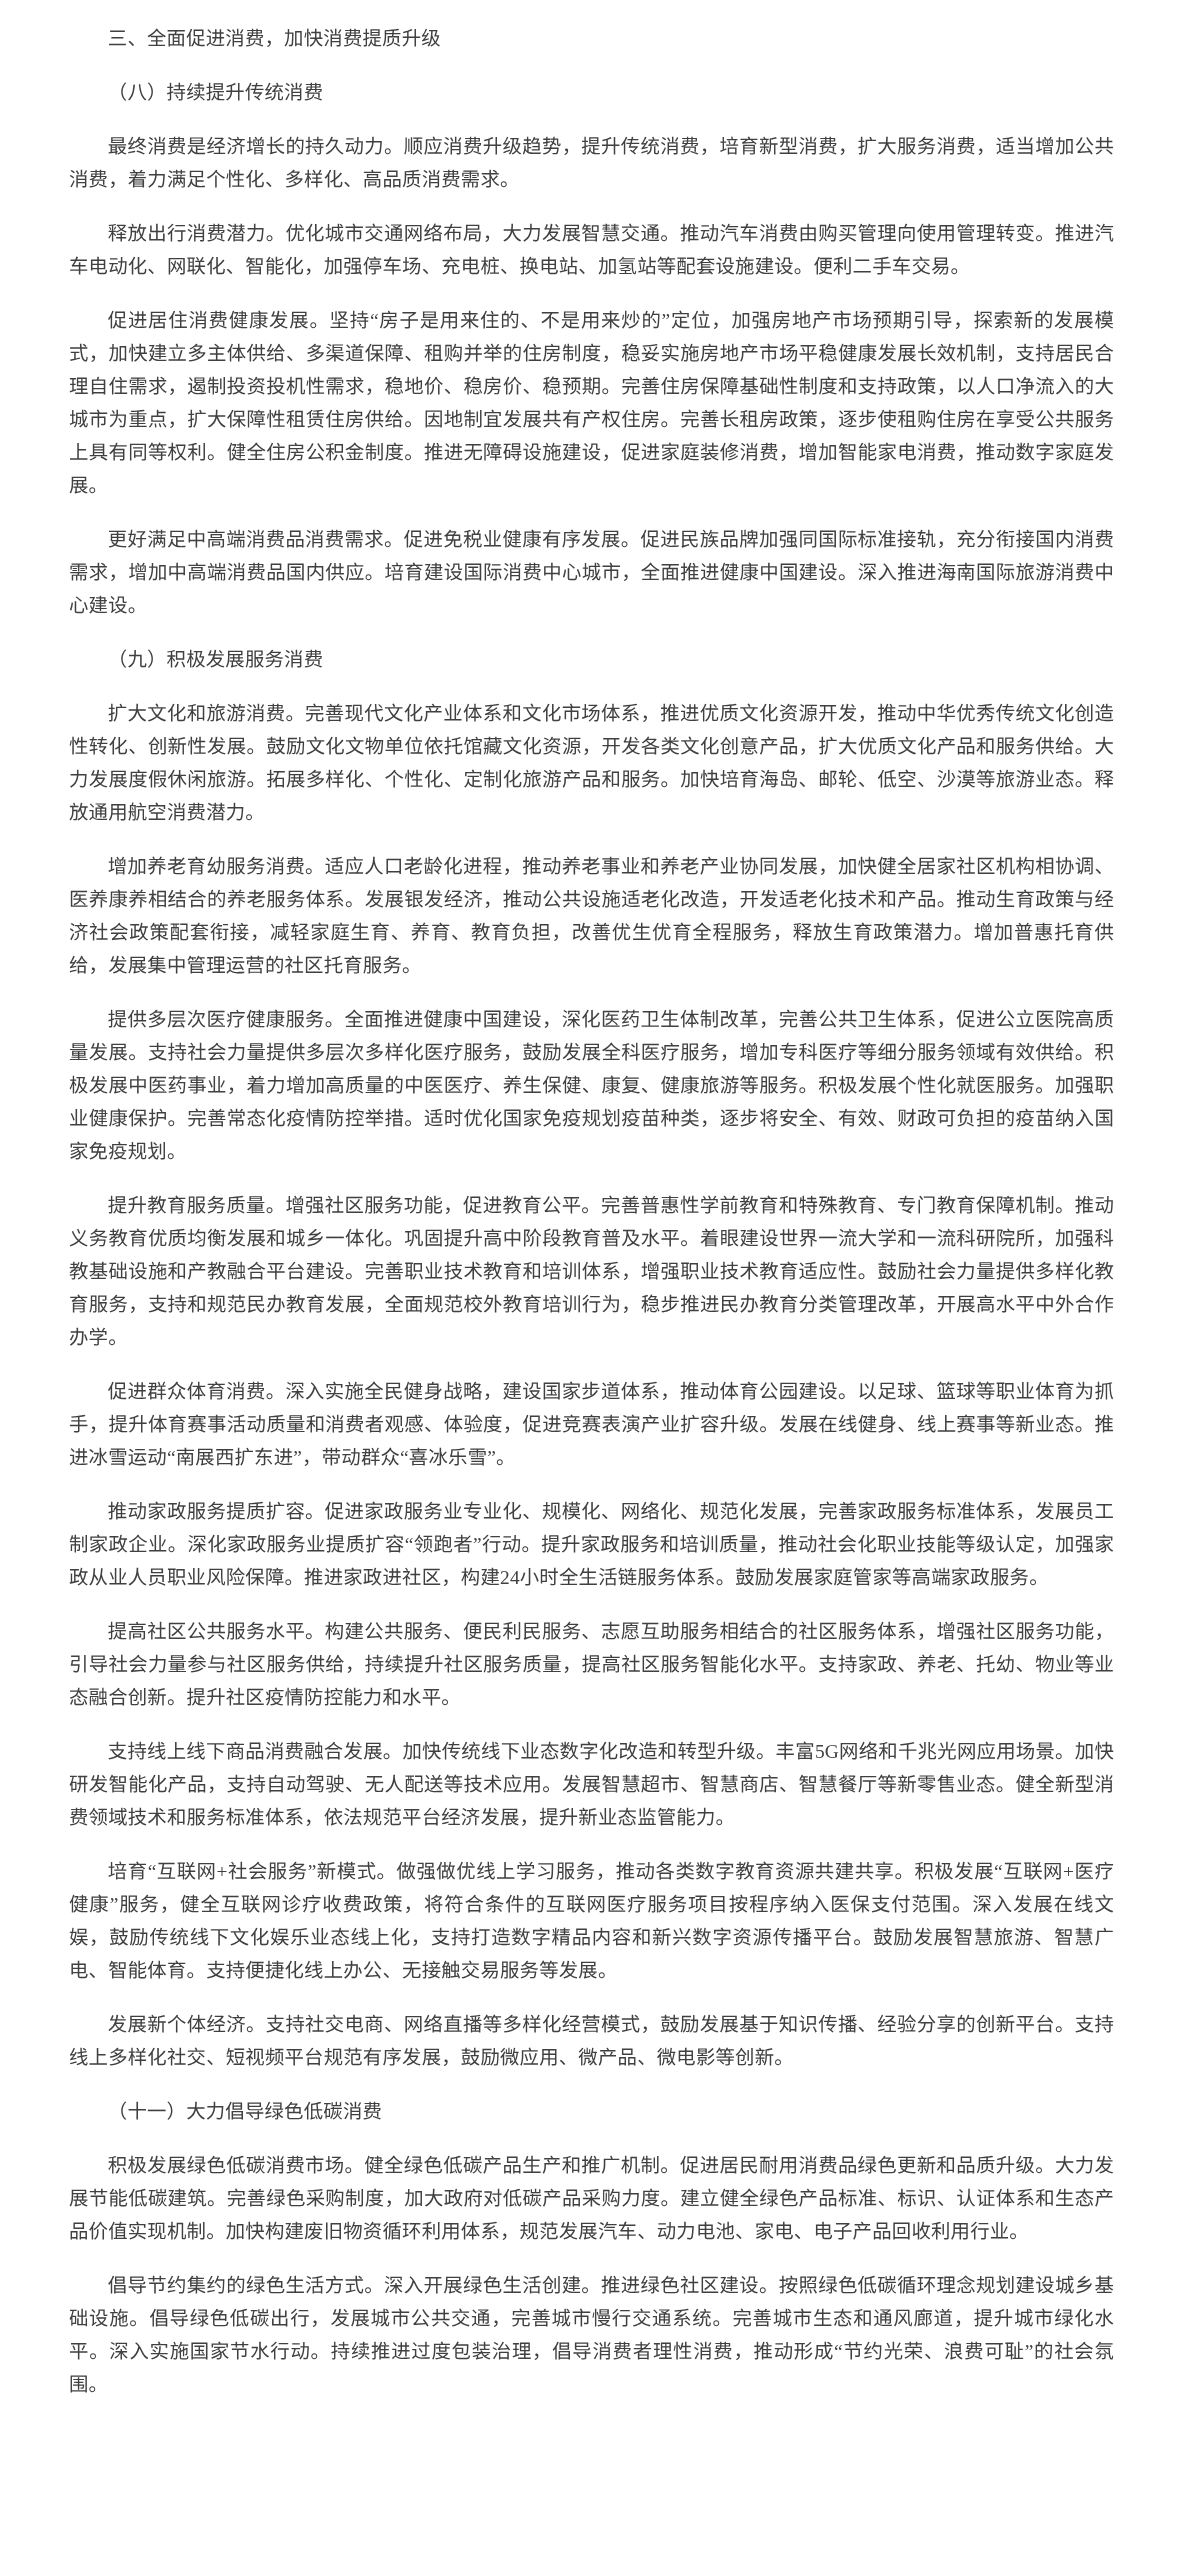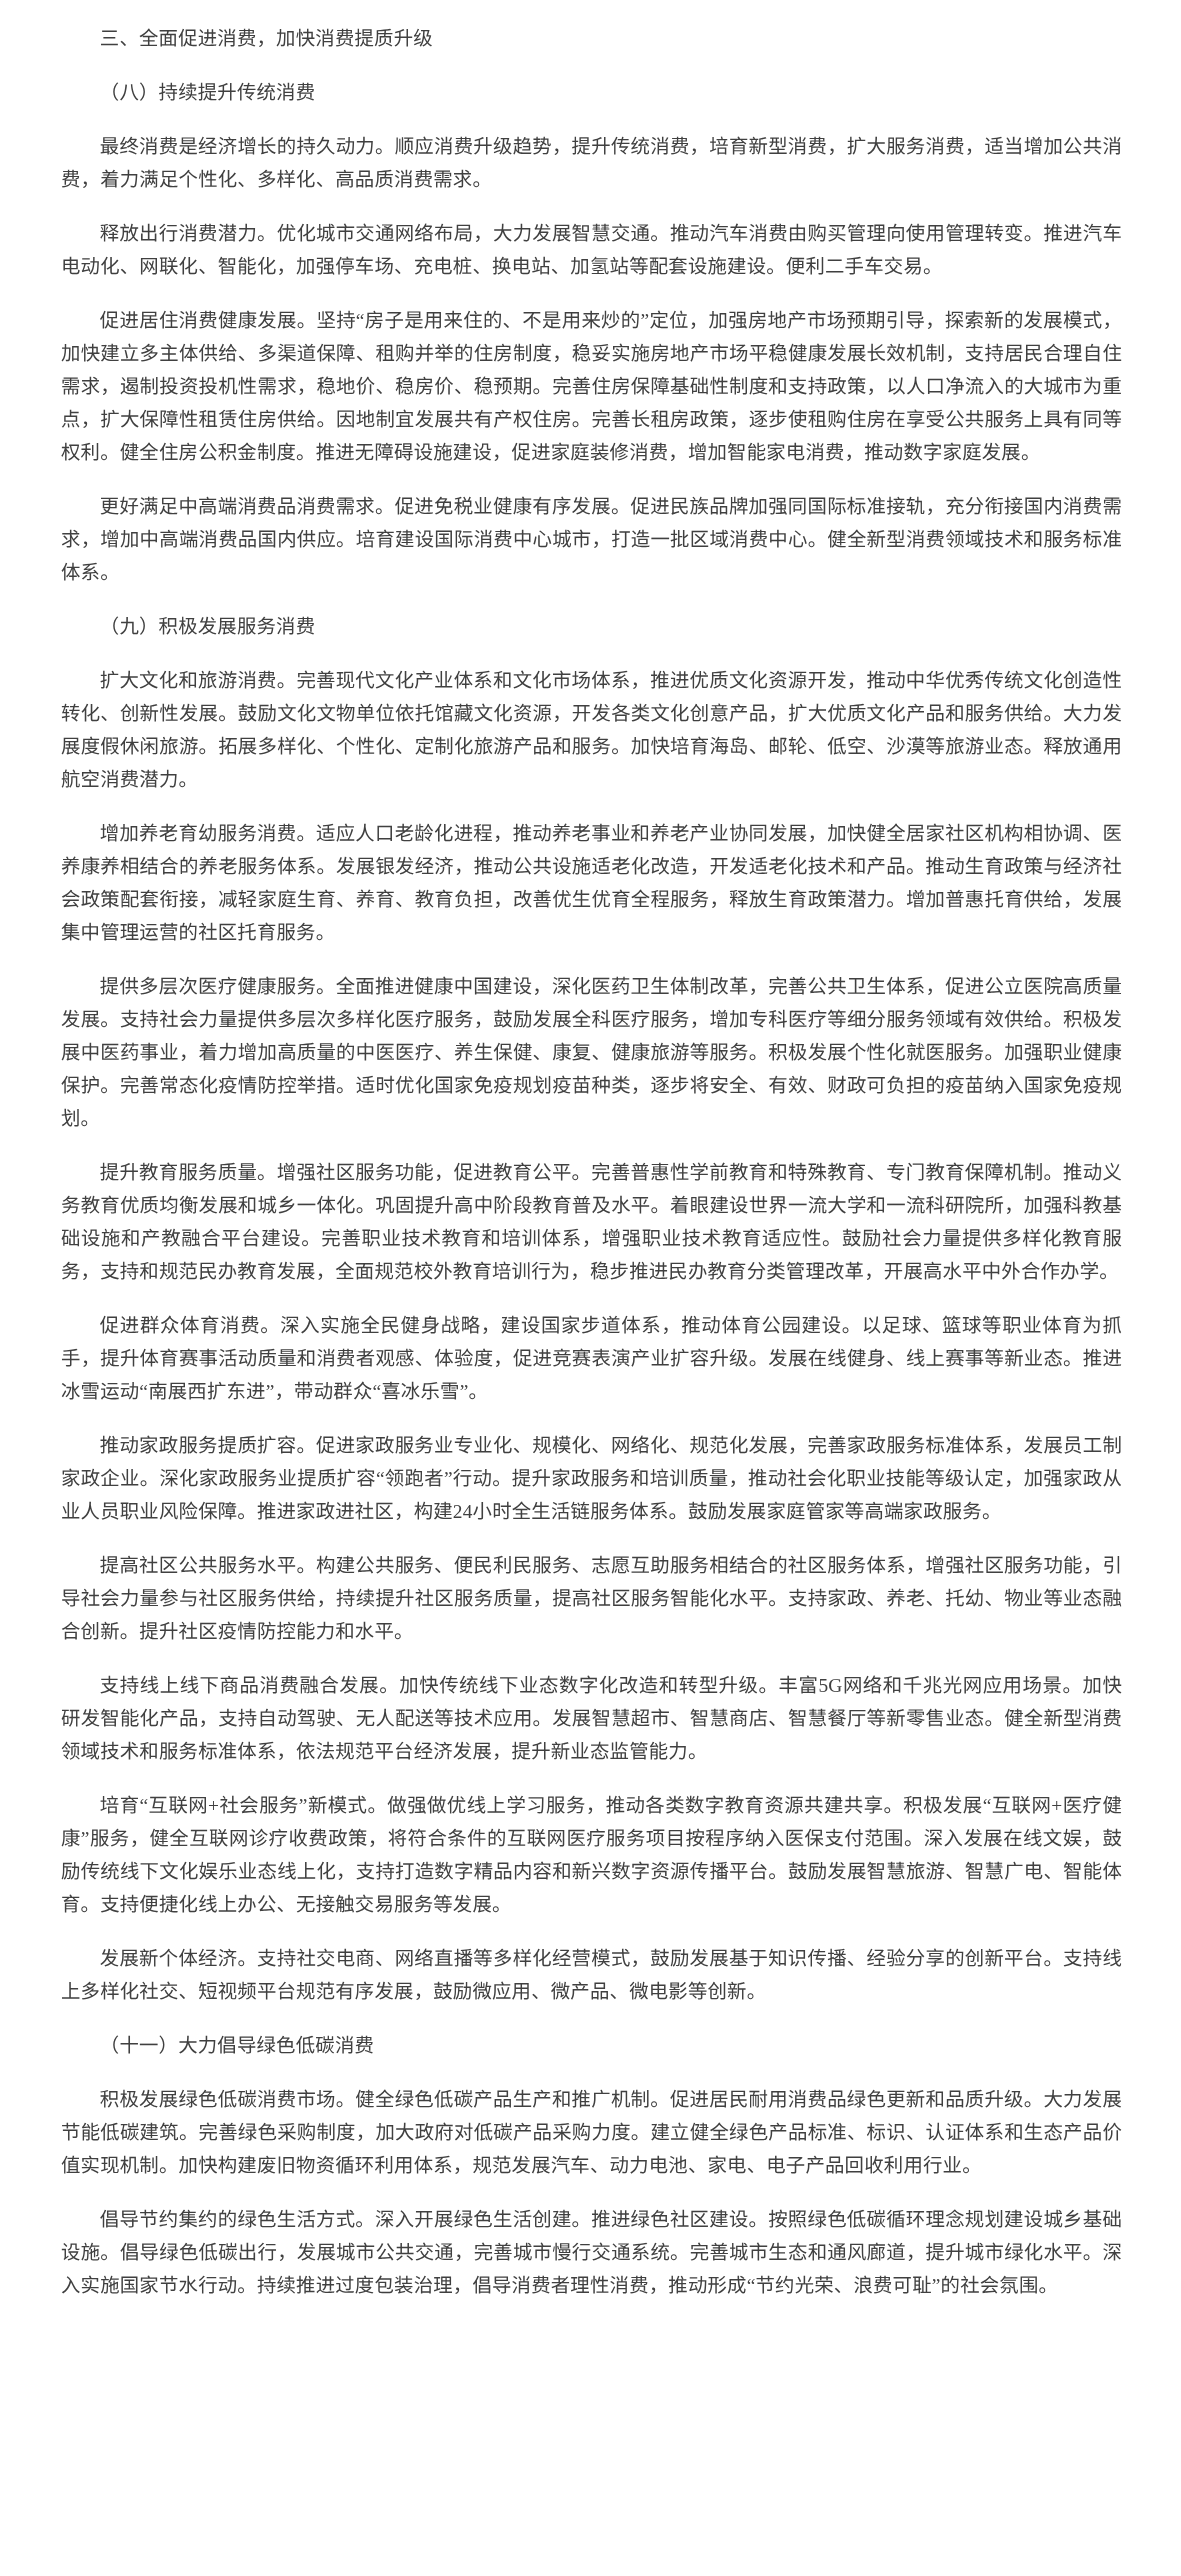--- a/index.html
+++ b/index.html
@@ -16,21 +16,21 @@
   }
   .doc-body {
     box-sizing: border-box;
     width: 1181px;
     padding: 0.9px 59px 28px 61px;
     font-family: "Liberation Serif", "DejaVu Serif", serif;
     font-size: 19.4px;
     color: #404040;
   }
   .doc-block {
-    margin: 21px 0;
+    margin: 21px 8px;
     line-height: 33px;
     text-indent: 2em;
     text-align: justify;
     text-justify: inter-ideograph;
     font-weight: normal;
     letter-spacing: 0.2px;
     word-break: break-all;
   }
   .doc-heading {
     
@@ -40,21 +40,21 @@
 <body>
 
 <main class="page">
   <article class="doc-body" style="color: rgb(64, 64, 64);">
 
   <p class="doc-block doc-heading">三、全面促进消费，加快消费提质升级</p>
       <p class="doc-block doc-heading">（八）持续提升传统消费</p>
       <p class="doc-block">最终消费是经济增长的持久动力。顺应消费升级趋势，提升传统消费，培育新型消费，扩大服务消费，适当增加公共消费，着力满足个性化、多样化、高品质消费需求。</p>
       <p class="doc-block">释放出行消费潜力。优化城市交通网络布局，大力发展智慧交通。推动汽车消费由购买管理向使用管理转变。推进汽车电动化、网联化、智能化，加强停车场、充电桩、换电站、加氢站等配套设施建设。便利二手车交易。</p>
       <p class="doc-block">促进居住消费健康发展。坚持“房子是用来住的、不是用来炒的”定位，加强房地产市场预期引导，探索新的发展模式，加快建立多主体供给、多渠道保障、租购并举的住房制度，稳妥实施房地产市场平稳健康发展长效机制，支持居民合理自住需求，遏制投资投机性需求，稳地价、稳房价、稳预期。完善住房保障基础性制度和支持政策，以人口净流入的大城市为重点，扩大保障性租赁住房供给。因地制宜发展共有产权住房。完善长租房政策，逐步使租购住房在享受公共服务上具有同等权利。健全住房公积金制度。推进无障碍设施建设，促进家庭装修消费，增加智能家电消费，推动数字家庭发展。</p>
-      <p class="doc-block">更好满足中高端消费品消费需求。促进免税业健康有序发展。促进民族品牌加强同国际标准接轨，充分衔接国内消费需求，增加中高端消费品国内供应。培育建设国际消费中心城市，打造一批区域消费中心。健全新型消费领域技术和服务标准体系。</p>
+      <p class="doc-block">更好满足中高端消费品消费需求。促进免税业健康有序发展。促进民族品牌加强同国际标准接轨，充分衔接国内消费需求，增加中高端消费品国内供应。培育建设国际消费中心城市，全面推进健康中国建设。深入推进海南国际旅游消费中心建设。</p>
       <p class="doc-block doc-heading">（九）积极发展服务消费</p>
       <p class="doc-block">扩大文化和旅游消费。完善现代文化产业体系和文化市场体系，推进优质文化资源开发，推动中华优秀传统文化创造性转化、创新性发展。鼓励文化文物单位依托馆藏文化资源，开发各类文化创意产品，扩大优质文化产品和服务供给。大力发展度假休闲旅游。拓展多样化、个性化、定制化旅游产品和服务。加快培育海岛、邮轮、低空、沙漠等旅游业态。释放通用航空消费潜力。</p>
       <p class="doc-block">增加养老育幼服务消费。适应人口老龄化进程，推动养老事业和养老产业协同发展，加快健全居家社区机构相协调、医养康养相结合的养老服务体系。发展银发经济，推动公共设施适老化改造，开发适老化技术和产品。推动生育政策与经济社会政策配套衔接，减轻家庭生育、养育、教育负担，改善优生优育全程服务，释放生育政策潜力。增加普惠托育供给，发展集中管理运营的社区托育服务。</p>
       <p class="doc-block">提供多层次医疗健康服务。全面推进健康中国建设，深化医药卫生体制改革，完善公共卫生体系，促进公立医院高质量发展。支持社会力量提供多层次多样化医疗服务，鼓励发展全科医疗服务，增加专科医疗等细分服务领域有效供给。积极发展中医药事业，着力增加高质量的中医医疗、养生保健、康复、健康旅游等服务。积极发展个性化就医服务。加强职业健康保护。完善常态化疫情防控举措。适时优化国家免疫规划疫苗种类，逐步将安全、有效、财政可负担的疫苗纳入国家免疫规划。</p>
       <p class="doc-block">提升教育服务质量。增强社区服务功能，促进教育公平。完善普惠性学前教育和特殊教育、专门教育保障机制。推动义务教育优质均衡发展和城乡一体化。巩固提升高中阶段教育普及水平。着眼建设世界一流大学和一流科研院所，加强科教基础设施和产教融合平台建设。完善职业技术教育和培训体系，增强职业技术教育适应性。鼓励社会力量提供多样化教育服务，支持和规范民办教育发展，全面规范校外教育培训行为，稳步推进民办教育分类管理改革，开展高水平中外合作办学。</p>
       <p class="doc-block">促进群众体育消费。深入实施全民健身战略，建设国家步道体系，推动体育公园建设。以足球、篮球等职业体育为抓手，提升体育赛事活动质量和消费者观感、体验度，促进竞赛表演产业扩容升级。发展在线健身、线上赛事等新业态。推进冰雪运动“南展西扩东进”，带动群众“喜冰乐雪”。</p>
       <p class="doc-block">推动家政服务提质扩容。促进家政服务业专业化、规模化、网络化、规范化发展，完善家政服务标准体系，发展员工制家政企业。深化家政服务业提质扩容“领跑者”行动。提升家政服务和培训质量，推动社会化职业技能等级认定，加强家政从业人员职业风险保障。推进家政进社区，构建24小时全生活链服务体系。鼓励发展家庭管家等高端家政服务。</p>
       <p class="doc-block">提高社区公共服务水平。构建公共服务、便民利民服务、志愿互助服务相结合的社区服务体系，增强社区服务功能，引导社会力量参与社区服务供给，持续提升社区服务质量，提高社区服务智能化水平。支持家政、养老、托幼、物业等业态融合创新。提升社区疫情防控能力和水平。</p>
       <p class="doc-block">支持线上线下商品消费融合发展。加快传统线下业态数字化改造和转型升级。丰富5G网络和千兆光网应用场景。加快研发智能化产品，支持自动驾驶、无人配送等技术应用。发展智慧超市、智慧商店、智慧餐厅等新零售业态。健全新型消费领域技术和服务标准体系，依法规范平台经济发展，提升新业态监管能力。</p>
       <p class="doc-block">培育“互联网+社会服务”新模式。做强做优线上学习服务，推动各类数字教育资源共建共享。积极发展“互联网+医疗健康”服务，健全互联网诊疗收费政策，将符合条件的互联网医疗服务项目按程序纳入医保支付范围。深入发展在线文娱，鼓励传统线下文化娱乐业态线上化，支持打造数字精品内容和新兴数字资源传播平台。鼓励发展智慧旅游、智慧广电、智能体育。支持便捷化线上办公、无接触交易服务等发展。</p>

